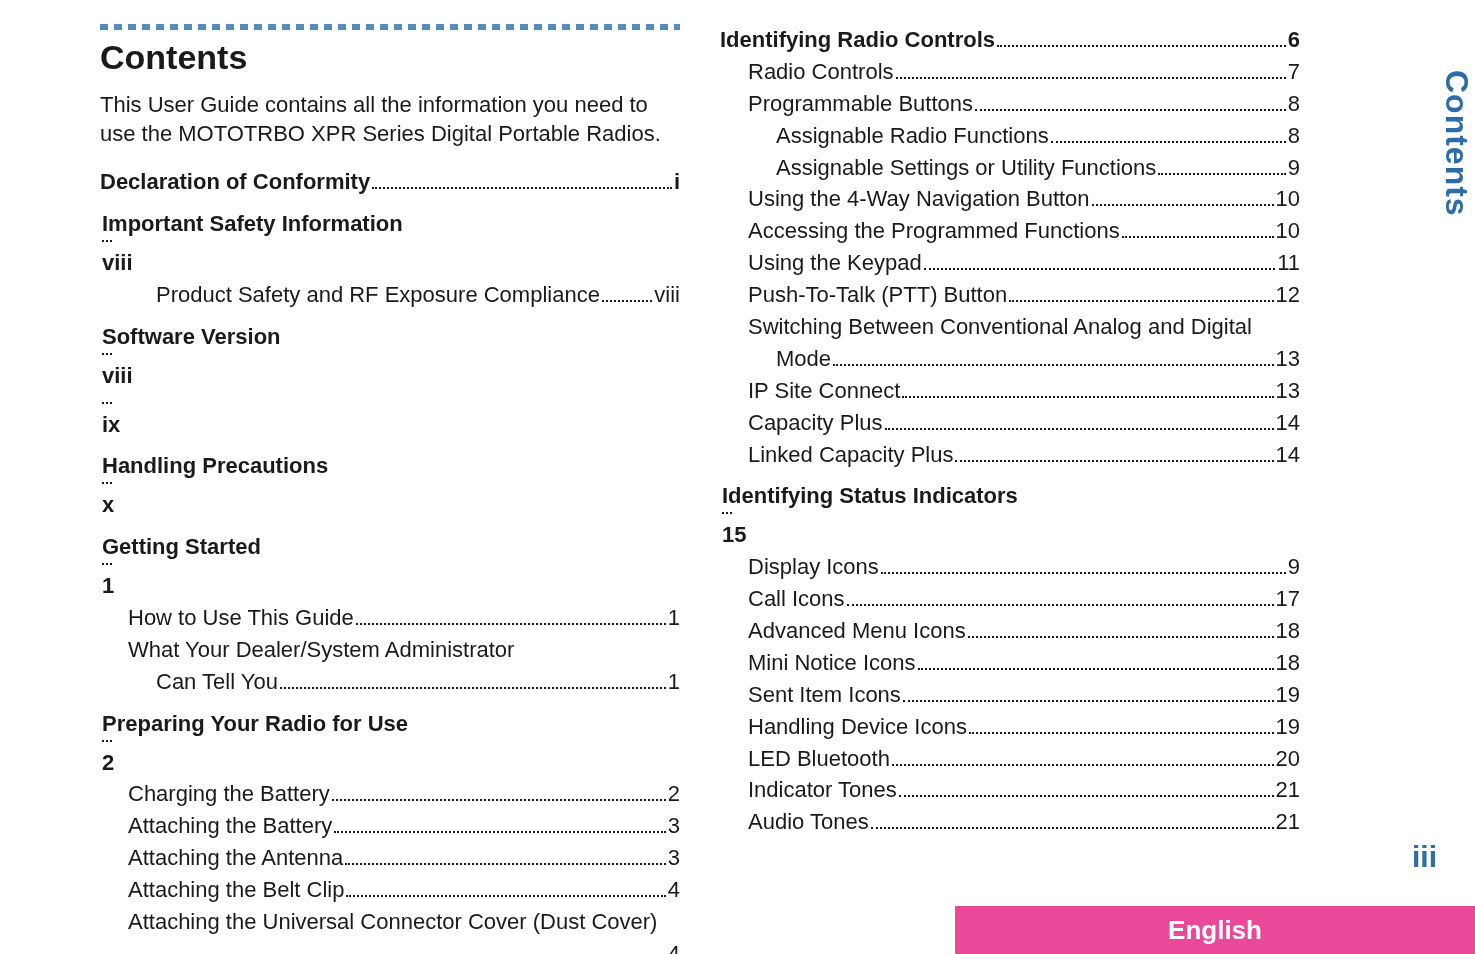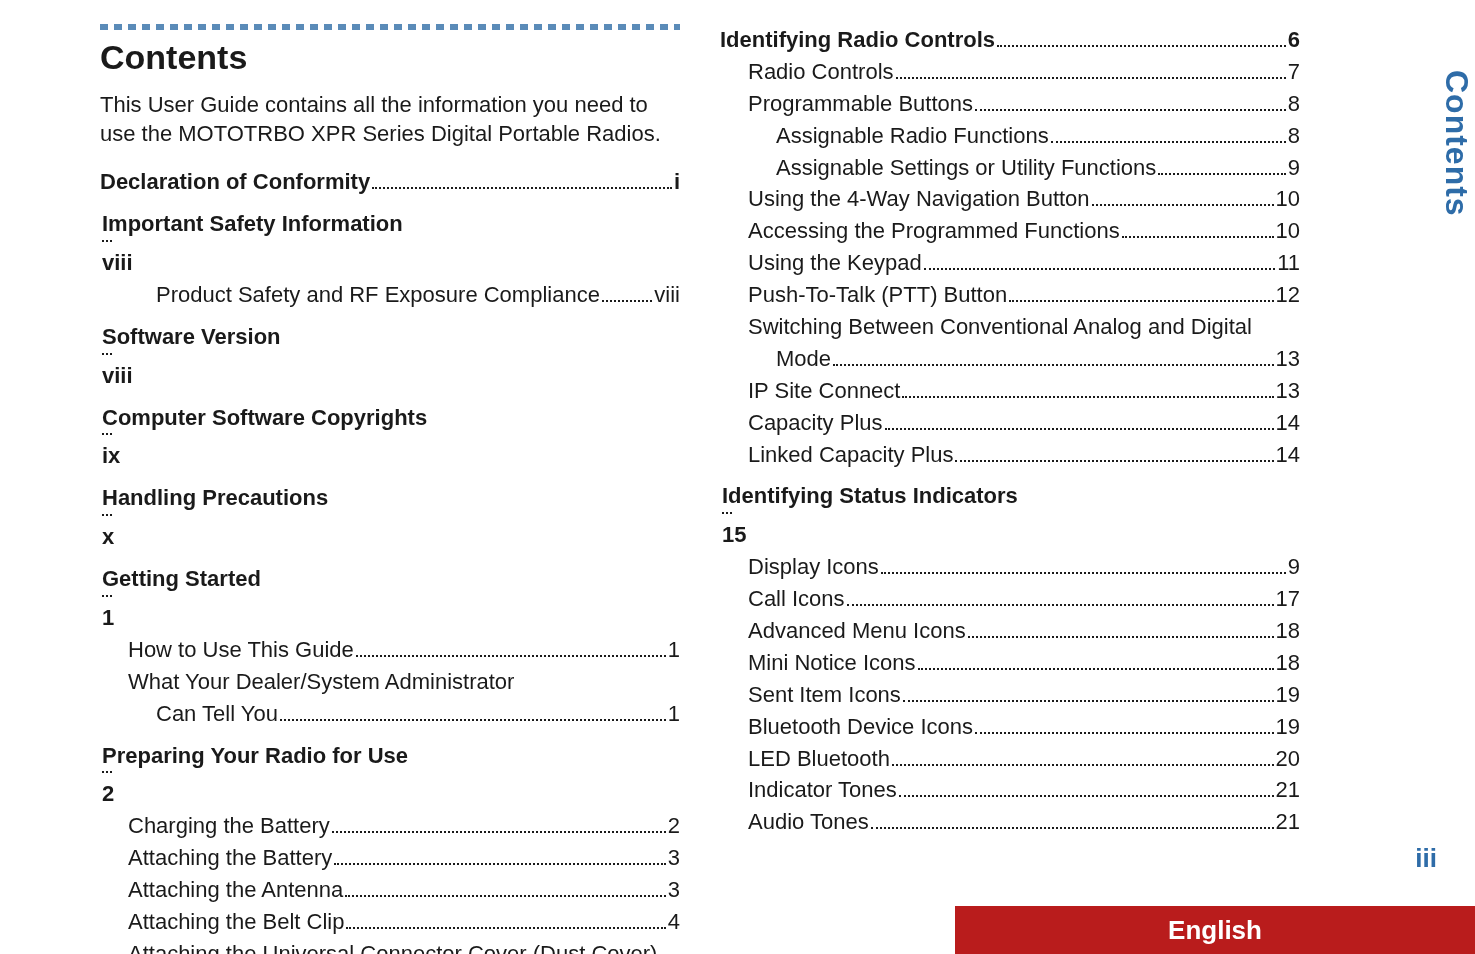--- a/index.html
+++ b/index.html
@@ -73,31 +73,31 @@
     writing-mode: vertical-rl;
     font-size: 32px;
     font-weight: bold;
     color: #2e6ca8;
     letter-spacing: 1px;
   }
   .page-num {
     position: absolute;
     right: 38px;
     bottom: 80px;
-    font-size: 26px;
+    font-size: 30px;
     font-weight: bold;
     color: #2e6ca8;
   }
   .lang-bar {
     position: absolute;
     right: 0;
     bottom: 0;
     width: 520px;
     height: 48px;
-    background: #b91c1c;
+    background: #ec4899;
     color: #fff;
     font-size: 26px;
     font-weight: bold;
     display: flex;
     align-items: center;
     justify-content: center;
     margin-top: 40px;
   }
 </style>
 </head>
@@ -123,21 +123,20 @@
           <span class="label">Product Safety and RF Exposure Compliance</span>
           <span class="dots"></span>
           <span class="pg">viii</span>
         </div>
         <div class="toc-row  bold gap-top">
           <span class="label">Software Version</span>
           <span class="dots"></span>
           <span class="pg">viii</span>
         </div>
         <div class="toc-row  bold gap-top">
-          <span class="label">Computer Software Copyrights</span>
           <span class="dots"></span>
           <span class="pg">ix</span>
         </div>
         <div class="toc-row  bold gap-top">
           <span class="label">Handling Precautions</span>
           <span class="dots"></span>
           <span class="pg">x</span>
         </div>
         <div class="toc-row  bold gap-top">
           <span class="label">Getting Started</span>
@@ -295,21 +294,21 @@
           <span class="label">Mini Notice Icons</span>
           <span class="dots"></span>
           <span class="pg">18</span>
         </div>
         <div class="toc-row ind1">
           <span class="label">Sent Item Icons</span>
           <span class="dots"></span>
           <span class="pg">19</span>
         </div>
         <div class="toc-row ind1">
-          <span class="label">Bluetooth Device Icons</span>
+          <span class="label">Handling Device Icons</span>
           <span class="dots"></span>
           <span class="pg">19</span>
         </div>
         <div class="toc-row ind1">
           <span class="label">LED Bluetooth</span>
           <span class="dots"></span>
           <span class="pg">20</span>
         </div>
         <div class="toc-row ind1">
           <span class="label">Indicator Tones</span>

